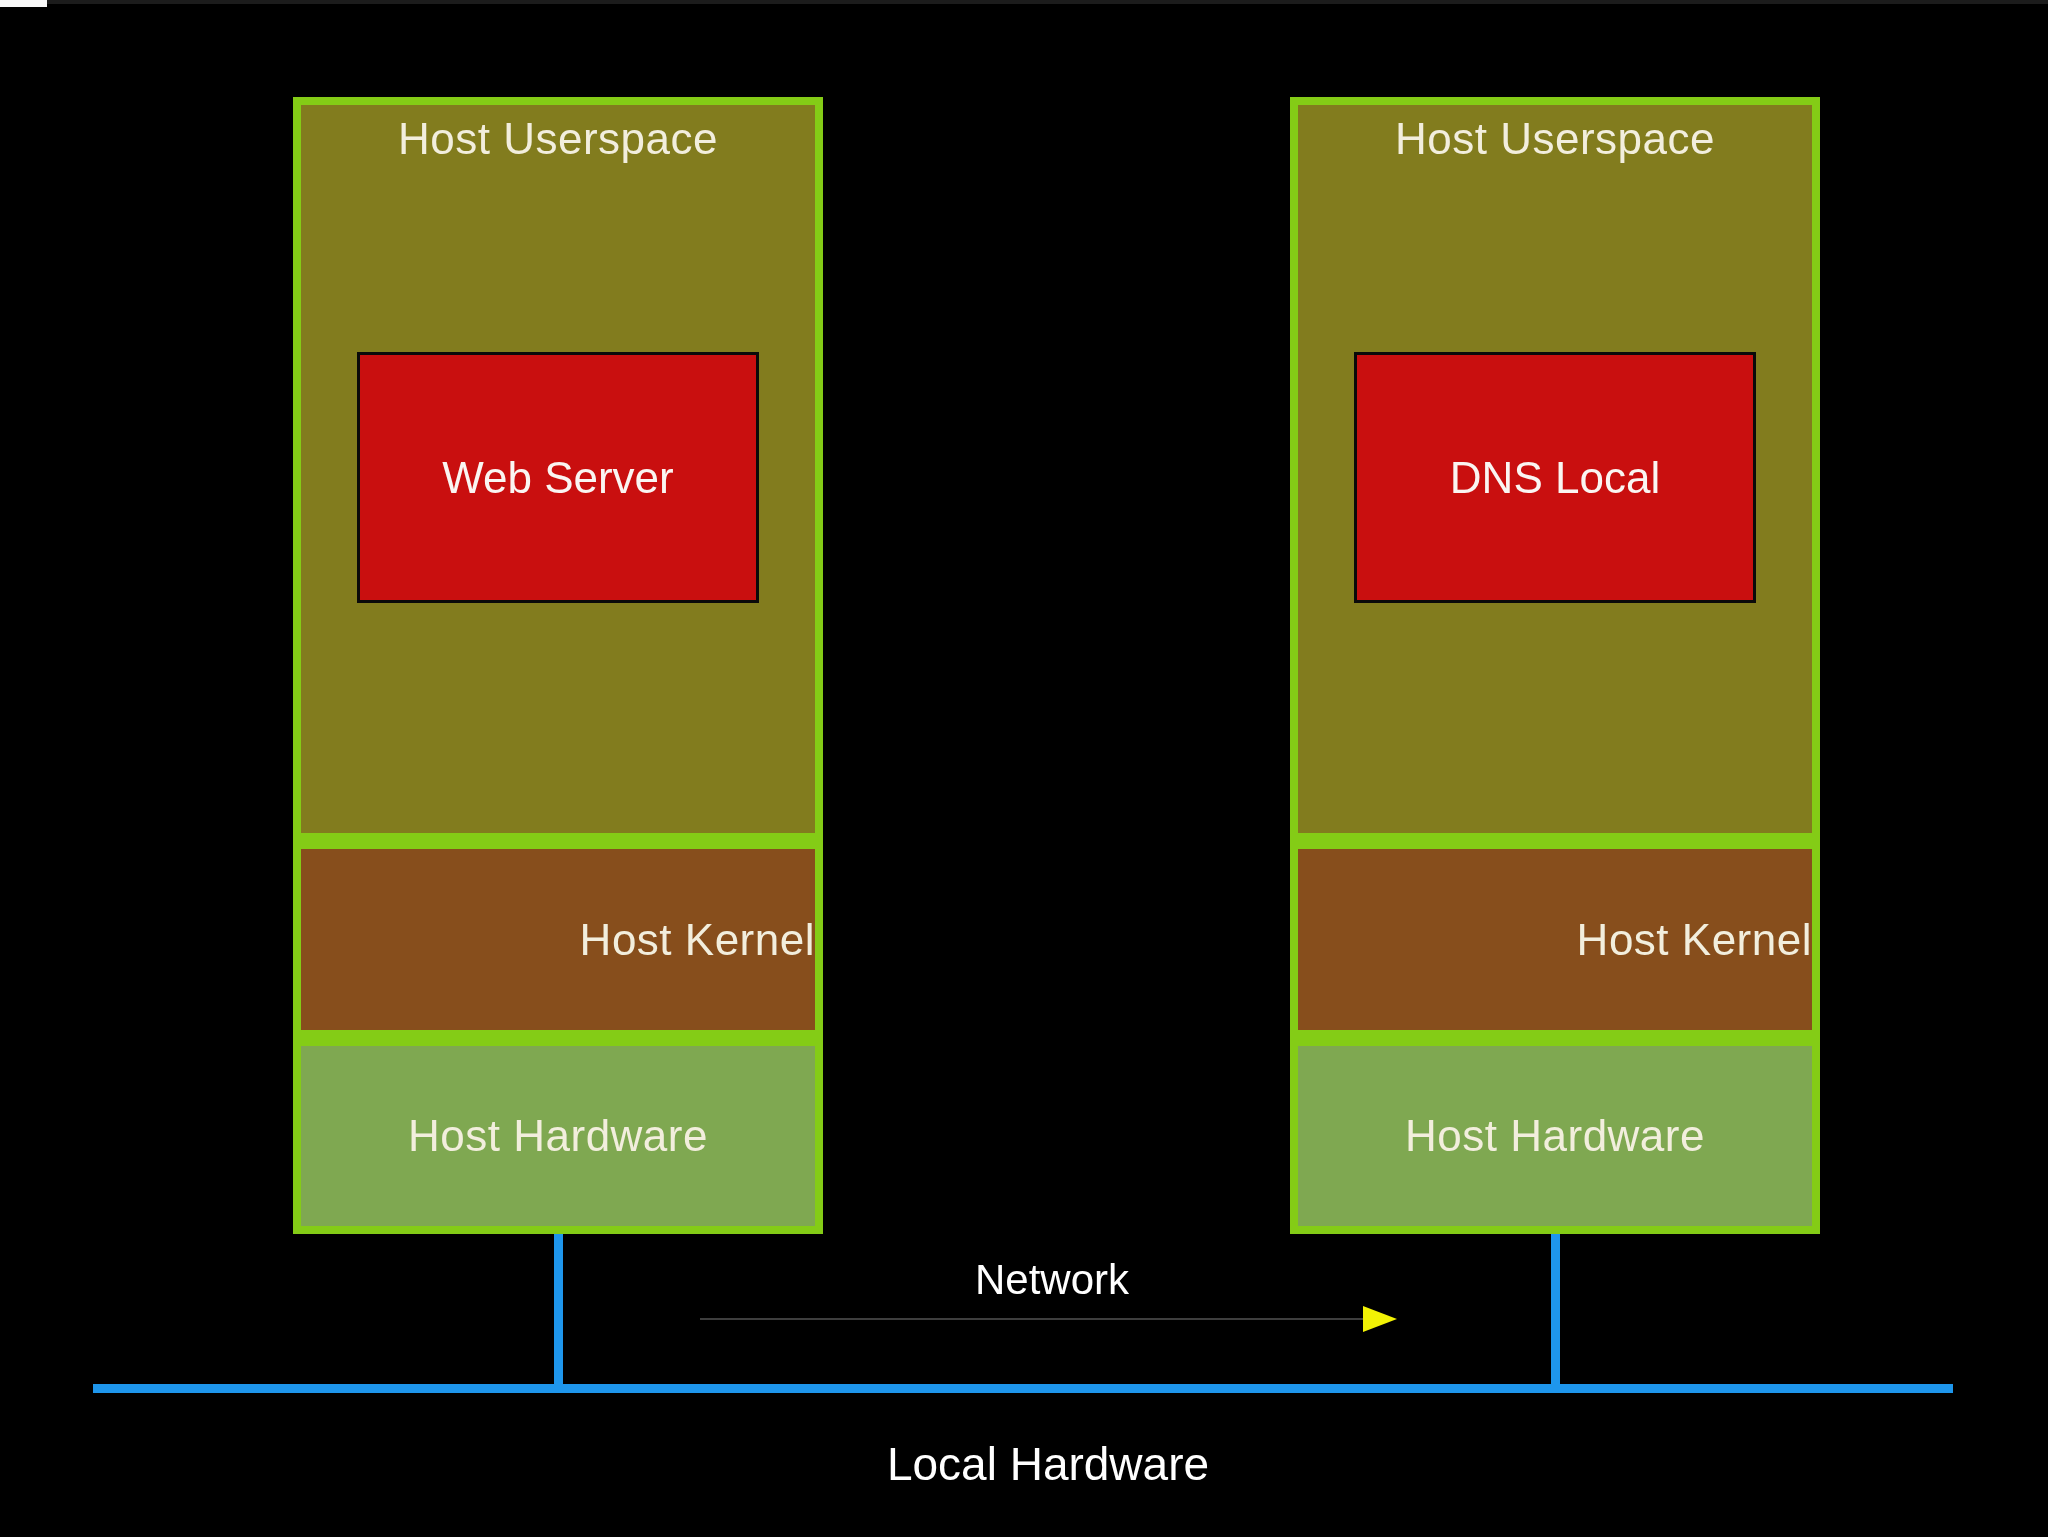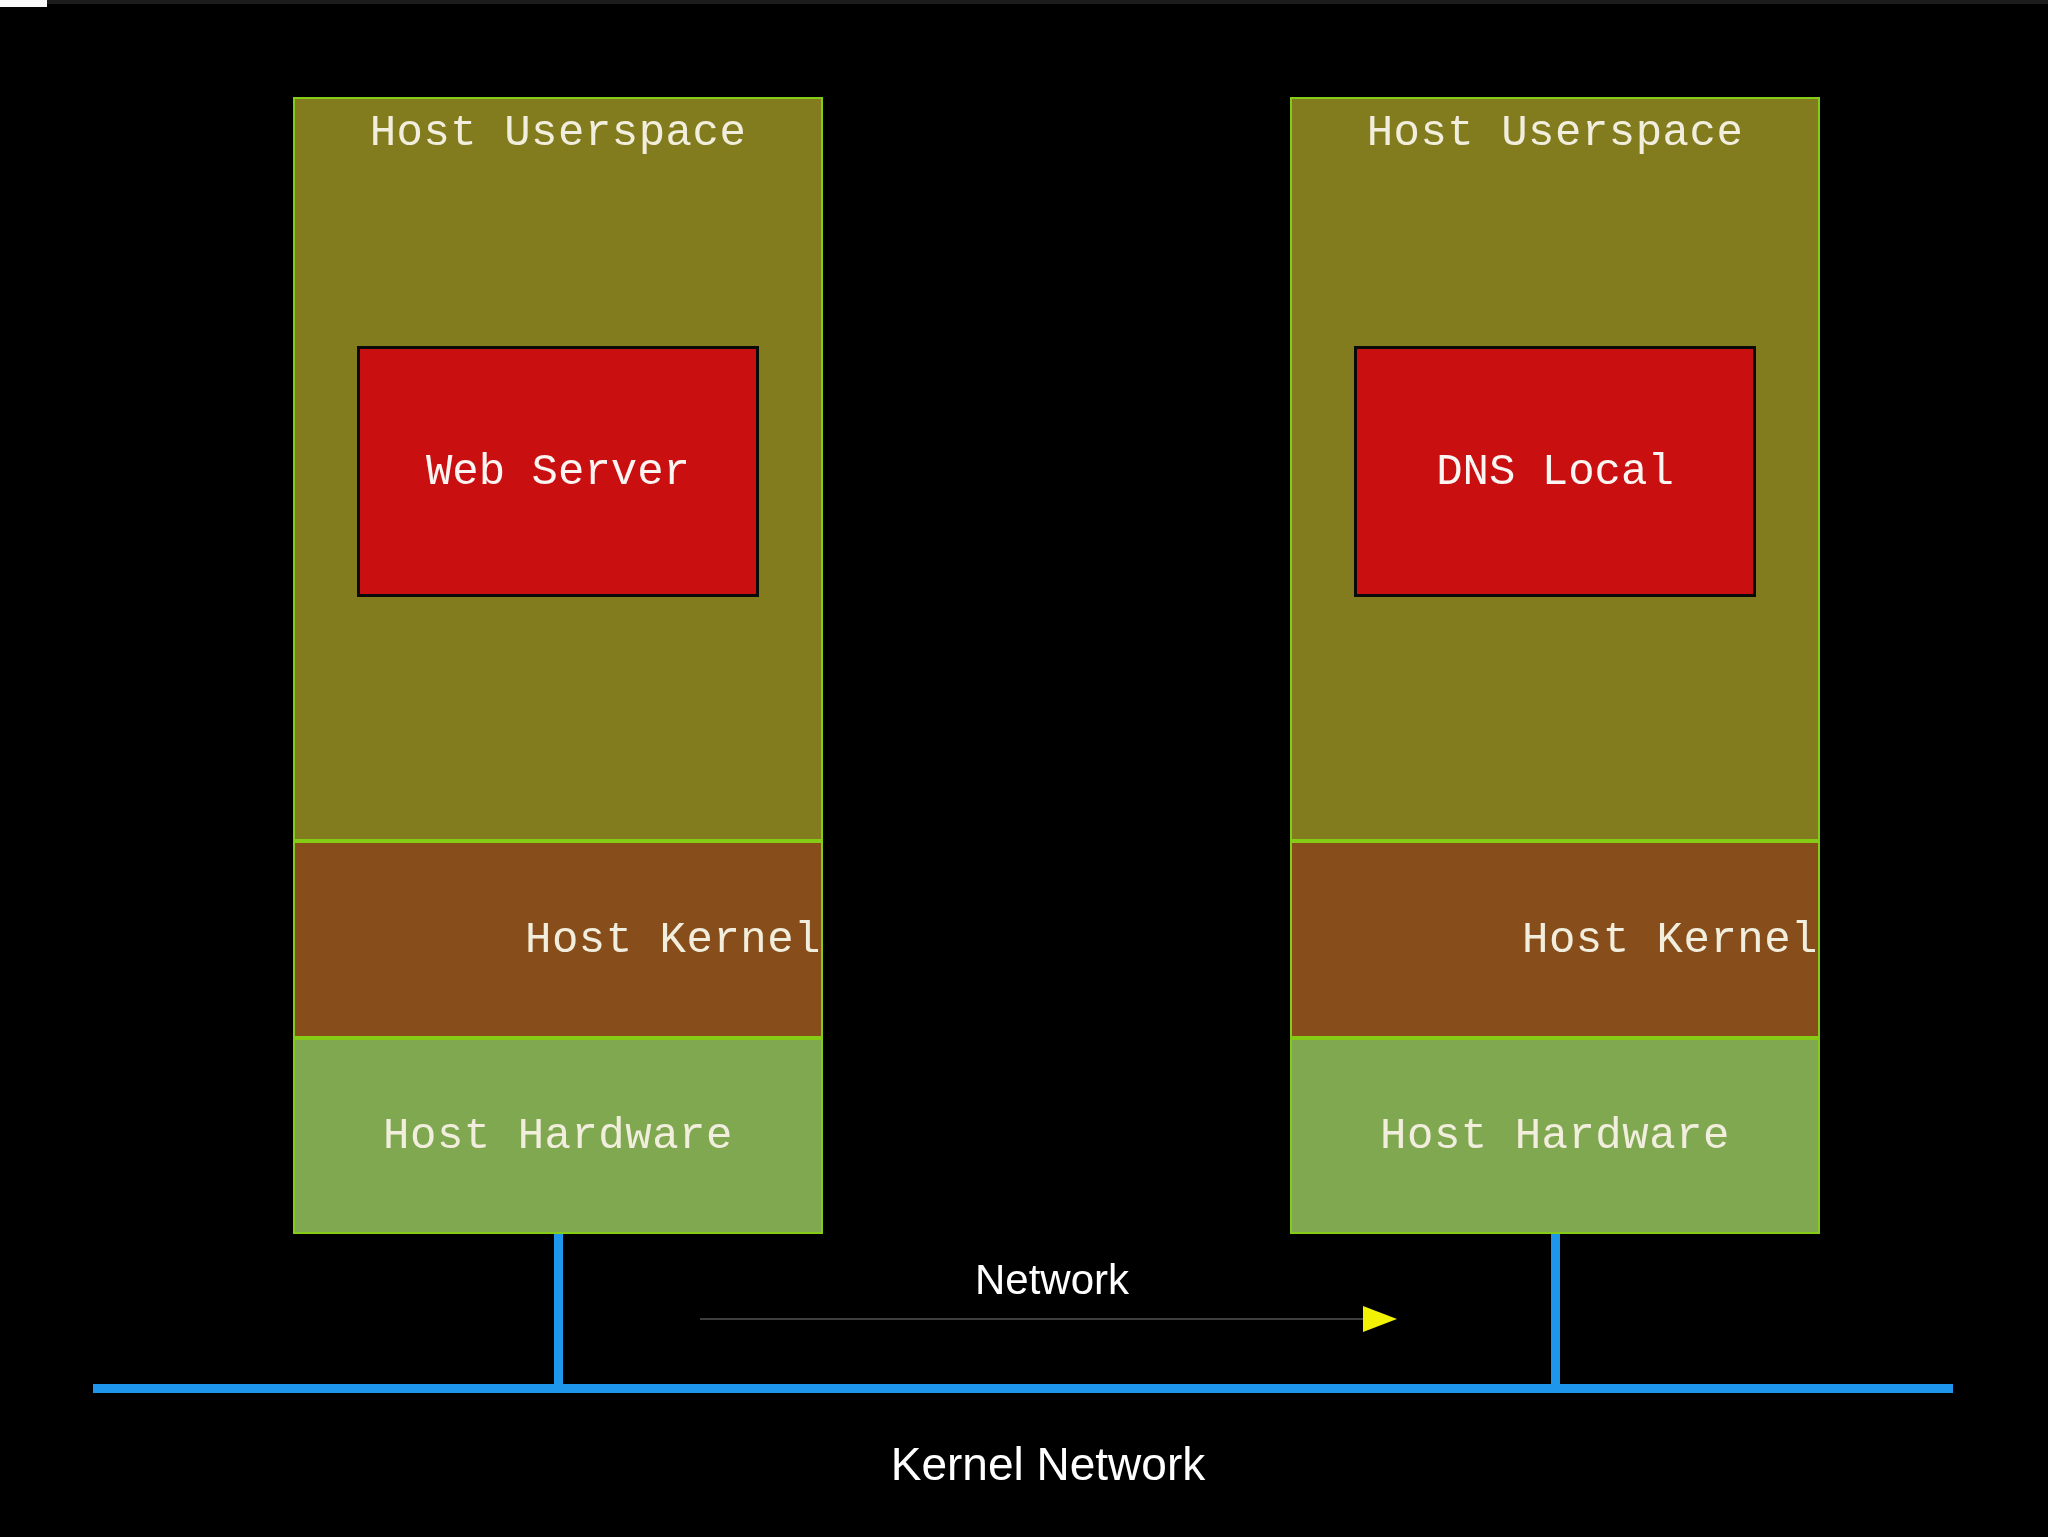--- a/index.html
+++ b/index.html
@@ -35,24 +35,23 @@
     width: 530px;
     height: 1137px;
     display: flex;
     flex-direction: column;
   }
   .host-left  { left: 293px; }
   .host-right { left: 1290px; }
 
   .band {
     box-sizing: border-box;
-    border: 2px solid #84cc16;
+    border: 8px solid #84cc16;
     position: relative;
     width: 100%;
-    font-family: Liberation Mono, monospace;
   }
   .band.userspace {
     height: 744px;
     background: var(--userspace, #827c1e);
   }
   .band.kernel {
     height: 197px;
     background: var(--kernel, #874e1c);
     display: flex; align-items: center; justify-content: flex-end;
   }
@@ -181,15 +180,15 @@
   </div>
 
   <div class="connector connector-left"></div>
   <div class="connector connector-right"></div>
   <div class="network-bus"></div>
 
   <div class="attack-label">Network</div>
   <div class="attack-line"></div>
   <div class="attack-arrowhead"></div>
 
-  <div class="network-label">Kernel Network</div>
+  <div class="network-label">Local Hardware</div>
 
 </div>
 
 </body></html>

